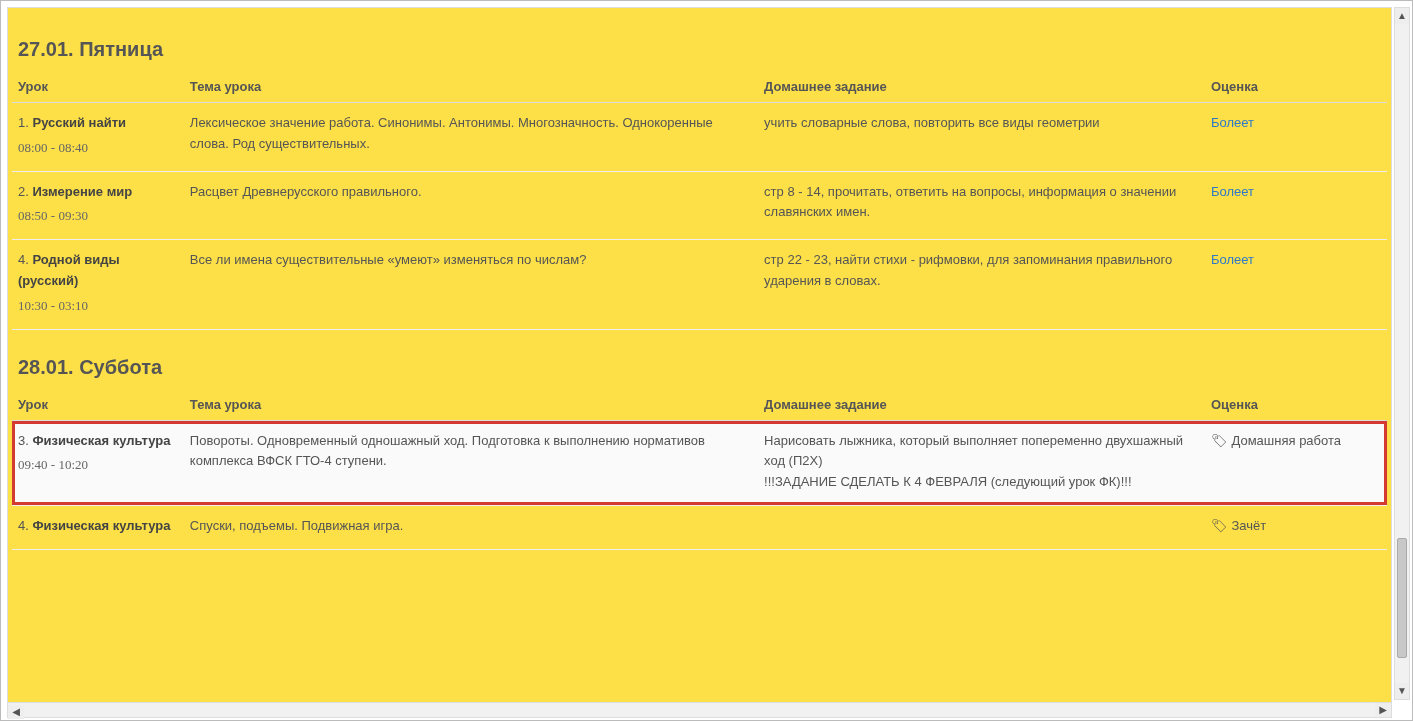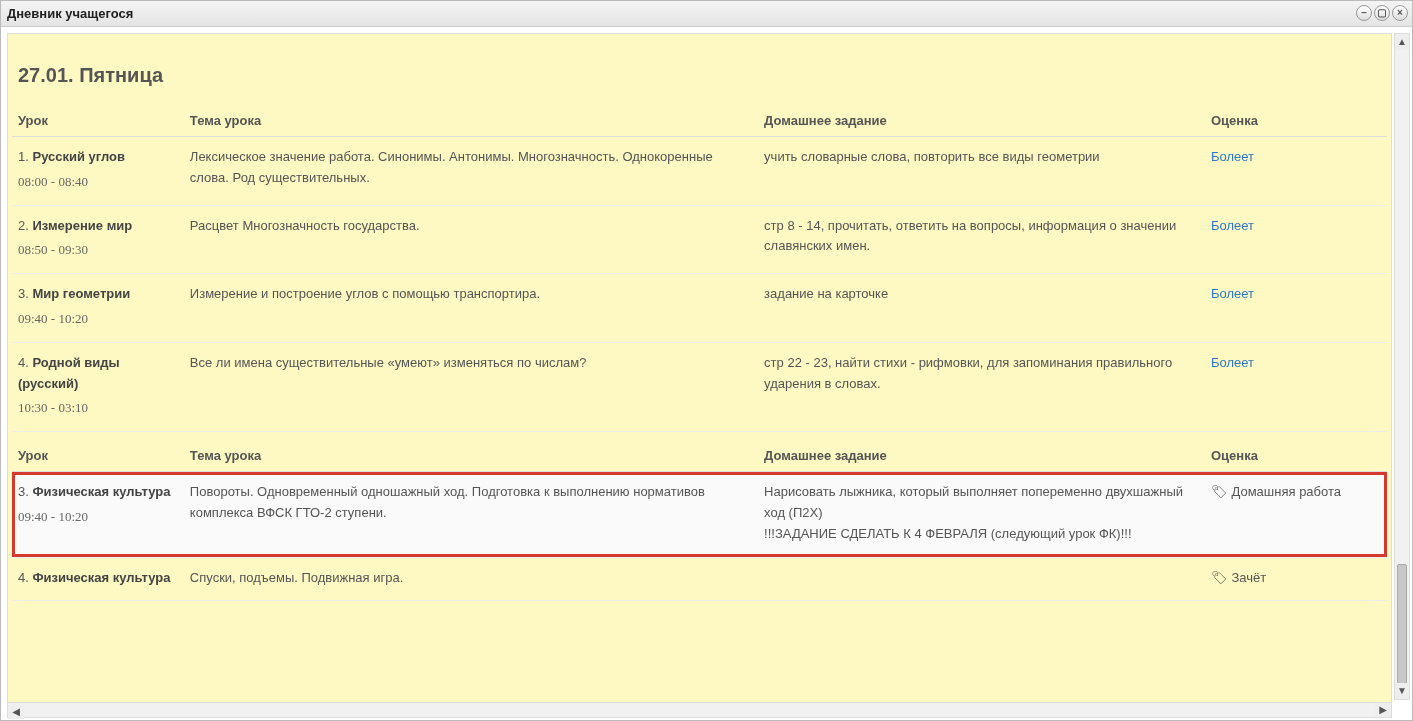--- a/index.html
+++ b/index.html
@@ -50,21 +50,21 @@
   .body-wrap {
     flex: 1;
     position: relative;
     overflow: hidden;
   }
   .scroll-area {
     position: absolute;
     left: 6px; right: 20px; top: 6px; bottom: 6px;
     border: 1px solid #ddd;
     overflow: auto;
-    background: #fef9c3;
+    background: #fde047;
   }
   .vscroll {
     position: absolute;
     right: 2px; top: 6px; bottom: 20px;
     width: 16px;
     background: #f1f1f1;
     border: 1px solid #ddd;
   }
   .vscroll .arrow {
     height: 16px;
@@ -109,21 +109,20 @@
     font-size: 20px;
     font-weight: bold;
     color: #555;
     padding: 26px 6px 10px 6px;
   }
 
   table.diary {
     width: 100%;
     border-collapse: collapse;
     table-layout: fixed;
-    margin-top: 8px;
   }
   table.diary th {
     text-align: left;
     font-weight: bold;
     color: #555;
     font-size: 13px;
     padding: 8px 6px;
     border-bottom: 1px solid #ddd;
     vertical-align: top;
   }
@@ -151,28 +150,20 @@
     box-shadow: inset 0 3px 0 #d43a2f, inset 0 -3px 0 #d43a2f;
     background: #fafafa;
   }
   tr.highlight td:first-child { box-shadow: inset 3px 0 0 #d43a2f, inset 0 3px 0 #d43a2f, inset 0 -3px 0 #d43a2f; }
   tr.highlight td:last-child  { box-shadow: inset -3px 0 0 #d43a2f, inset 0 3px 0 #d43a2f, inset 0 -3px 0 #d43a2f; }
 </style>
 </head>
 <body>
 
 <div class="window">
-  <div class="titlebar">
-    <span>Дневник учащегося</span>
-    <div class="win-controls">
-      <div class="win-btn">–</div>
-      <div class="win-btn">▢</div>
-      <div class="win-btn">×</div>
-    </div>
-  </div>
 
   <div class="body-wrap">
     <div class="scroll-area">
       <div class="content" id="content">
           <div class="day-header">27.01. Пятница</div>
           <table class="diary">
             <colgroup>
               <col class="col-lesson">
               <col class="col-topic">
               <col class="col-hw">
@@ -181,64 +172,59 @@
             <thead>
               <tr>
                 <th>Урок</th>
                 <th>Тема урока</th>
                 <th>Домашнее задание</th>
                 <th>Оценка</th>
               </tr>
             </thead>
             <tbody>
               <tr>
-                <td><span class="lesson-num">1. </span><span class="lesson-name">Русский углов</span><span class="lesson-time">08:00 - 08:40</span></td>
+                <td><span class="lesson-num">1. </span><span class="lesson-name">Русский найти</span><span class="lesson-time">08:00 - 08:40</span></td>
                 <td>Лексическое значение работа. Синонимы. Антонимы. Многозначность. Однокоренные слова. Род существительных.</td>
                 <td>учить словарные слова, повторить все виды геометрии</td>
                 <td><span class="grade-link">Болеет</span></td>
               </tr>
               <tr>
                 <td><span class="lesson-num">2. </span><span class="lesson-name">Измерение мир</span><span class="lesson-time">08:50 - 09:30</span></td>
-                <td>Расцвет Многозначность государства.</td>
+                <td>Расцвет Древнерусского правильного.</td>
                 <td>стр 8 - 14, прочитать, ответить на вопросы, информация о значении славянских имен.</td>
-                <td><span class="grade-link">Болеет</span></td>
-              </tr>
-              <tr>
-                <td><span class="lesson-num">3. </span><span class="lesson-name">Мир геометрии</span><span class="lesson-time">09:40 - 10:20</span></td>
-                <td>Измерение и построение углов с помощью транспортира.</td>
-                <td>задание на карточке</td>
                 <td><span class="grade-link">Болеет</span></td>
               </tr>
               <tr>
                 <td><span class="lesson-num">4. </span><span class="lesson-name">Родной виды (русский)</span><span class="lesson-time">10:30 - 03:10</span></td>
                 <td>Все ли имена существительные «умеют» изменяться по числам?</td>
                 <td>стр 22 - 23, найти стихи - рифмовки, для запоминания правильного ударения в словах.</td>
                 <td><span class="grade-link">Болеет</span></td>
               </tr>
             </tbody>
           </table>
+          <div class="day-header">28.01. Суббота</div>
           <table class="diary">
             <colgroup>
               <col class="col-lesson">
               <col class="col-topic">
               <col class="col-hw">
               <col class="col-grade">
             </colgroup>
             <thead>
               <tr>
                 <th>Урок</th>
                 <th>Тема урока</th>
                 <th>Домашнее задание</th>
                 <th>Оценка</th>
               </tr>
             </thead>
             <tbody>
               <tr class="highlight">
                 <td><span class="lesson-num">3. </span><span class="lesson-name">Физическая культура</span><span class="lesson-time">09:40 - 10:20</span></td>
-                <td>Повороты. Одновременный одношажный ход. Подготовка к выполнению нормативов комплекса ВФСК ГТО-2 ступени.</td>
+                <td>Повороты. Одновременный одношажный ход. Подготовка к выполнению нормативов комплекса ВФСК ГТО-4 ступени.</td>
                 <td>Нарисовать лыжника, который выполняет попеременно двухшажный ход (П2Х)<br>!!!ЗАДАНИЕ СДЕЛАТЬ К 4 ФЕВРАЛЯ (следующий урок ФК)!!!</td>
                 <td><span class="grade-tag"><span class="tag-icon">🏷</span>Домашняя работа</span></td>
               </tr>
               <tr>
                 <td><span class="lesson-num">4. </span><span class="lesson-name">Физическая культура</span></td>
                 <td>Спуски, подъемы. Подвижная игра.</td>
                 <td></td>
                 <td><span class="grade-tag"><span class="tag-icon">🏷</span>Зачёт</span></td>
               </tr>
             </tbody>

